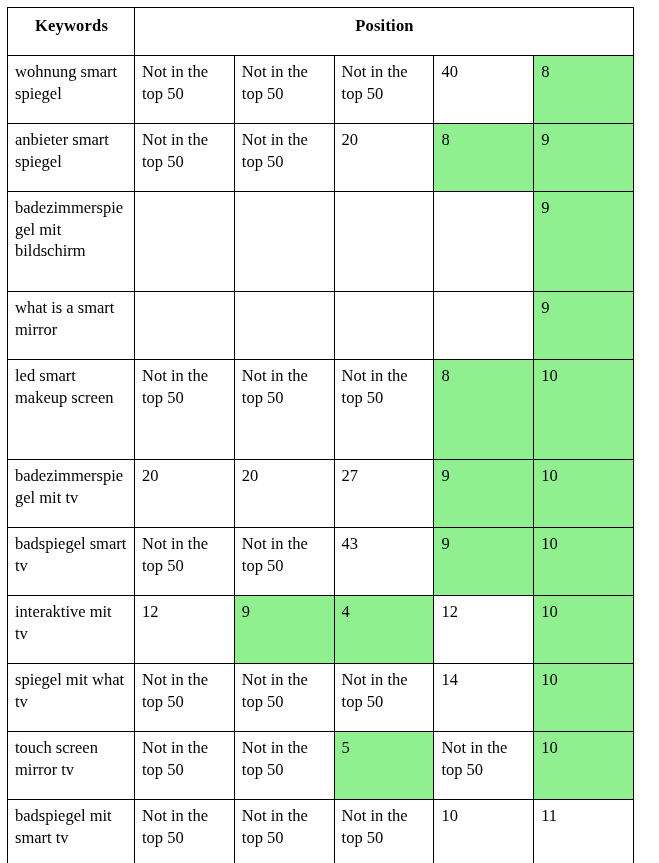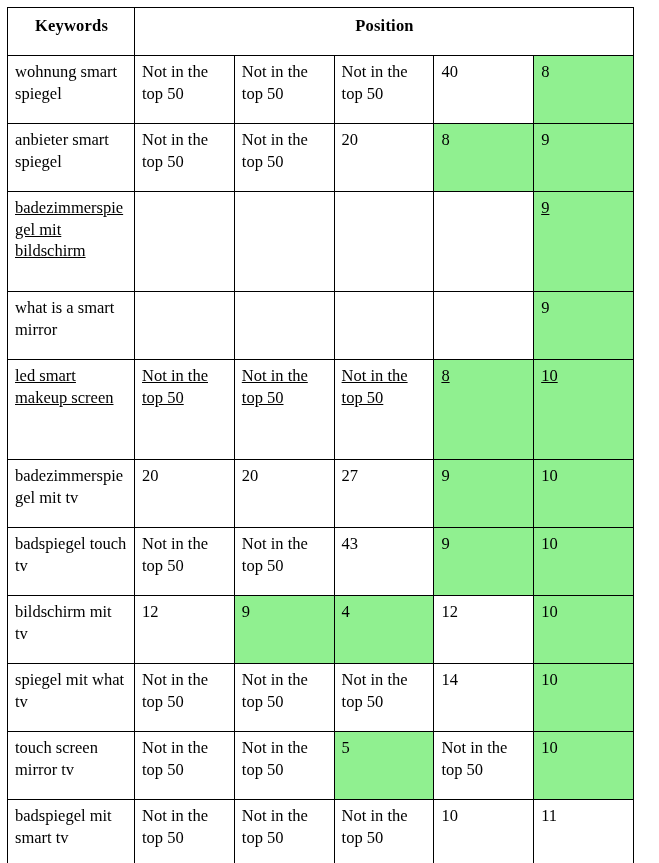--- a/index.html
+++ b/index.html
@@ -51,21 +51,21 @@
   th.col-keywords { width: 127px; }
   th.col-position { width: 499px; margin-left: 8px; }
   td.c0 { width: 127px; }
   td.c1 { width: 100px; }
   td.c2 { width: 100px; }
   td.c3 { width: 96px; }
   td.c4 { width: 100px; }
   td.c5 { width: 103px; }
   td.hl { background: #90f090; }
   .r2 { height: 68px; }
-  .r3 { height: 100px; text-decoration: underline; }
+  .r3 { height: 100px; }
 </style>
 </head>
 <body>
 
 <div class="sheet">
   <table class="position-table">
     <thead>
       <tr>
         <th class="col-keywords">Keywords</th>
         <th class="col-position" colspan="5">Position</th>
@@ -114,29 +114,29 @@
         </tr>
         <tr class="r2">
           <td class="c0">badezimmerspiegel mit tv</td>
           <td class="c1">20</td>
           <td class="c2">20</td>
           <td class="c3">27</td>
           <td class="c4 hl">9</td>
           <td class="c5 hl">10</td>
         </tr>
         <tr class="r2">
-          <td class="c0">badspiegel touch tv</td>
+          <td class="c0">badspiegel smart tv</td>
           <td class="c1">Not in the top 50</td>
           <td class="c2">Not in the top 50</td>
           <td class="c3">43</td>
           <td class="c4 hl">9</td>
           <td class="c5 hl">10</td>
         </tr>
         <tr class="r2">
-          <td class="c0">bildschirm mit tv</td>
+          <td class="c0">interaktive mit tv</td>
           <td class="c1">12</td>
           <td class="c2 hl">9</td>
           <td class="c3 hl">4</td>
           <td class="c4">12</td>
           <td class="c5 hl">10</td>
         </tr>
         <tr class="r2">
           <td class="c0">spiegel mit what tv</td>
           <td class="c1">Not in the top 50</td>
           <td class="c2">Not in the top 50</td>

